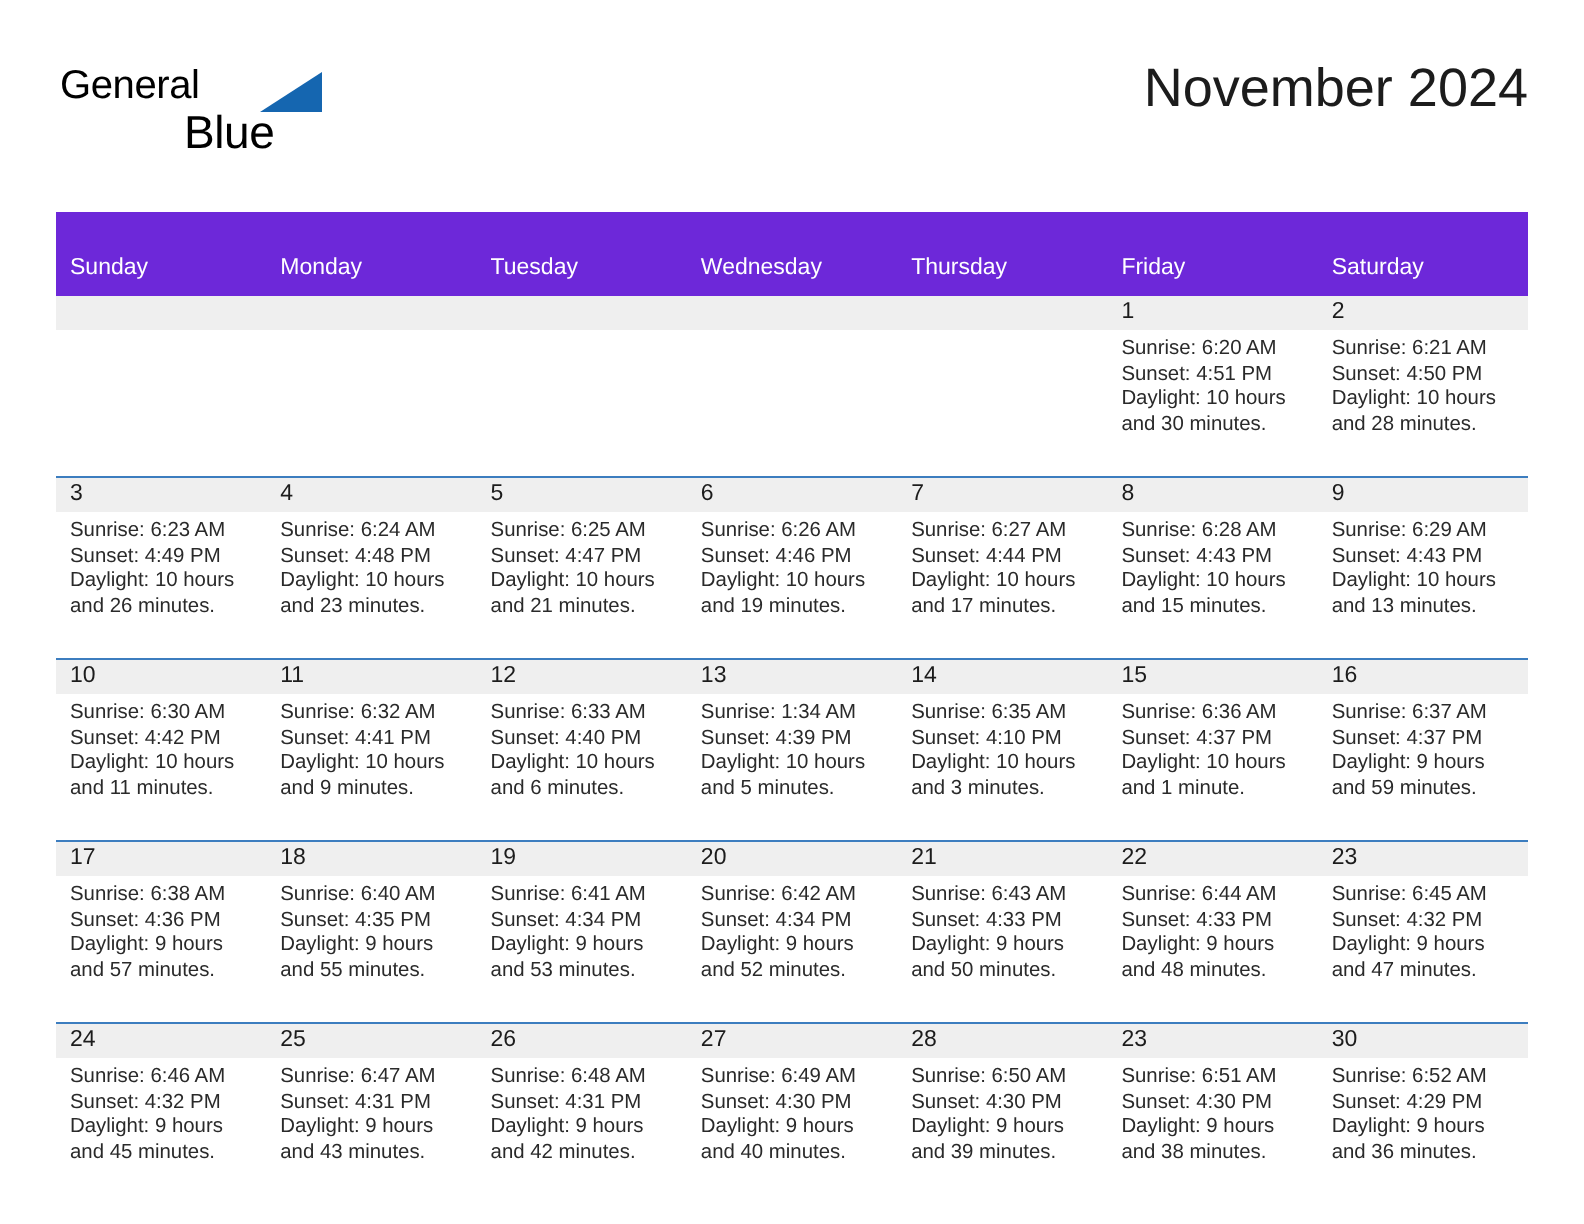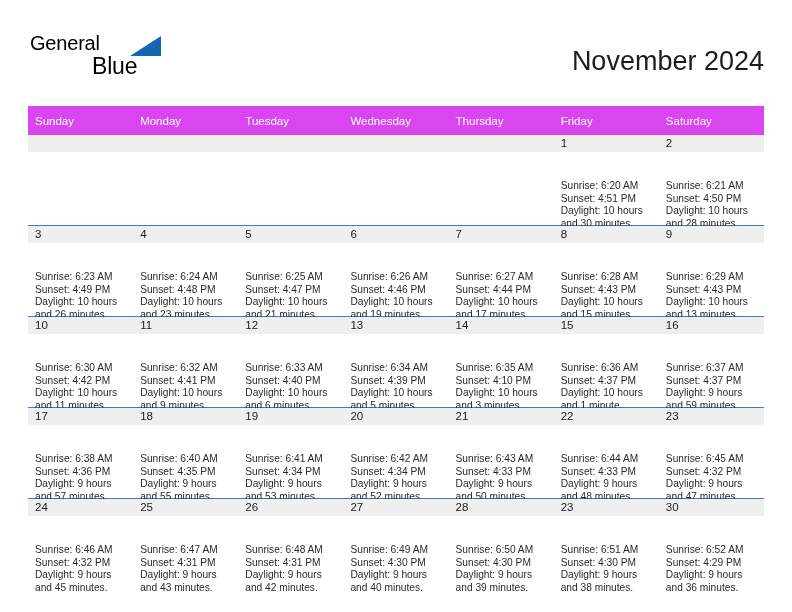--- a/index.html
+++ b/index.html
@@ -60,21 +60,21 @@
     top: 4px;
     width: 0;
     height: 0;
     border-left: 31px solid transparent;
     border-bottom: 20px solid #1566b0;
   }
 
   .title-block {
     position: absolute;
     right: 0;
-    top: 17px;
+    top: 0;
     text-align: left;
   }
   .cal-title {
     font-size: 27px;
     color: #1c1c1c;
     line-height: 32px;
     white-space: nowrap;
   }
   .cal-subtitle {
     margin-top: 9px;
@@ -87,26 +87,26 @@
   
   .calendar {
     position: absolute;
     left: 28px;
     top: 106px;
     width: 736px;
     border-collapse: collapse;
     table-layout: fixed;
   }
   .calendar th {
-    background: #d946ef;
+    background: #6d28d9;
     color: #ffffff;
     font-size: 11.5px;
     font-weight: normal;
     text-align: left;
-    padding: 5px 0 5px 7px;
+    padding: 18px 0 5px 7px;
     height: 19px;
     border: none;
   }
   .calendar td {
     vertical-align: top;
     padding: 0;
     border-top: 1px solid #3c7dbf;
     height: 90px;
     width: 105.14px;
     background: #ffffff;
@@ -128,21 +128,20 @@
     color: #1c1c1c;
   }
   .cell.empty .daynum-strip {
     background: #efefef;
   }
   .details {
     padding: 4px 6px 0 7px;
     font-size: 10.2px;
     line-height: 12.6px;
     color: #2a2a2a;
-    margin-top: 24px;
   }
   .details div {
     white-space: nowrap;
   }
 </style>
 </head>
 <body>
 
 <div class="page">
 
@@ -332,21 +331,21 @@
                 <div>Sunset: 4:40 PM</div>
                 <div>Daylight: 10 hours</div>
                 <div>and 6 minutes.</div>
               </div>
             </div>
           </td>
           <td>
             <div class="cell">
               <div class="daynum-strip">13</div>
               <div class="details">
-                <div>Sunrise: 6:34 AM</div>
+                <div>Sunrise: 1:34 AM</div>
                 <div>Sunset: 4:39 PM</div>
                 <div>Daylight: 10 hours</div>
                 <div>and 5 minutes.</div>
               </div>
             </div>
           </td>
           <td>
             <div class="cell">
               <div class="daynum-strip">14</div>
               <div class="details">

